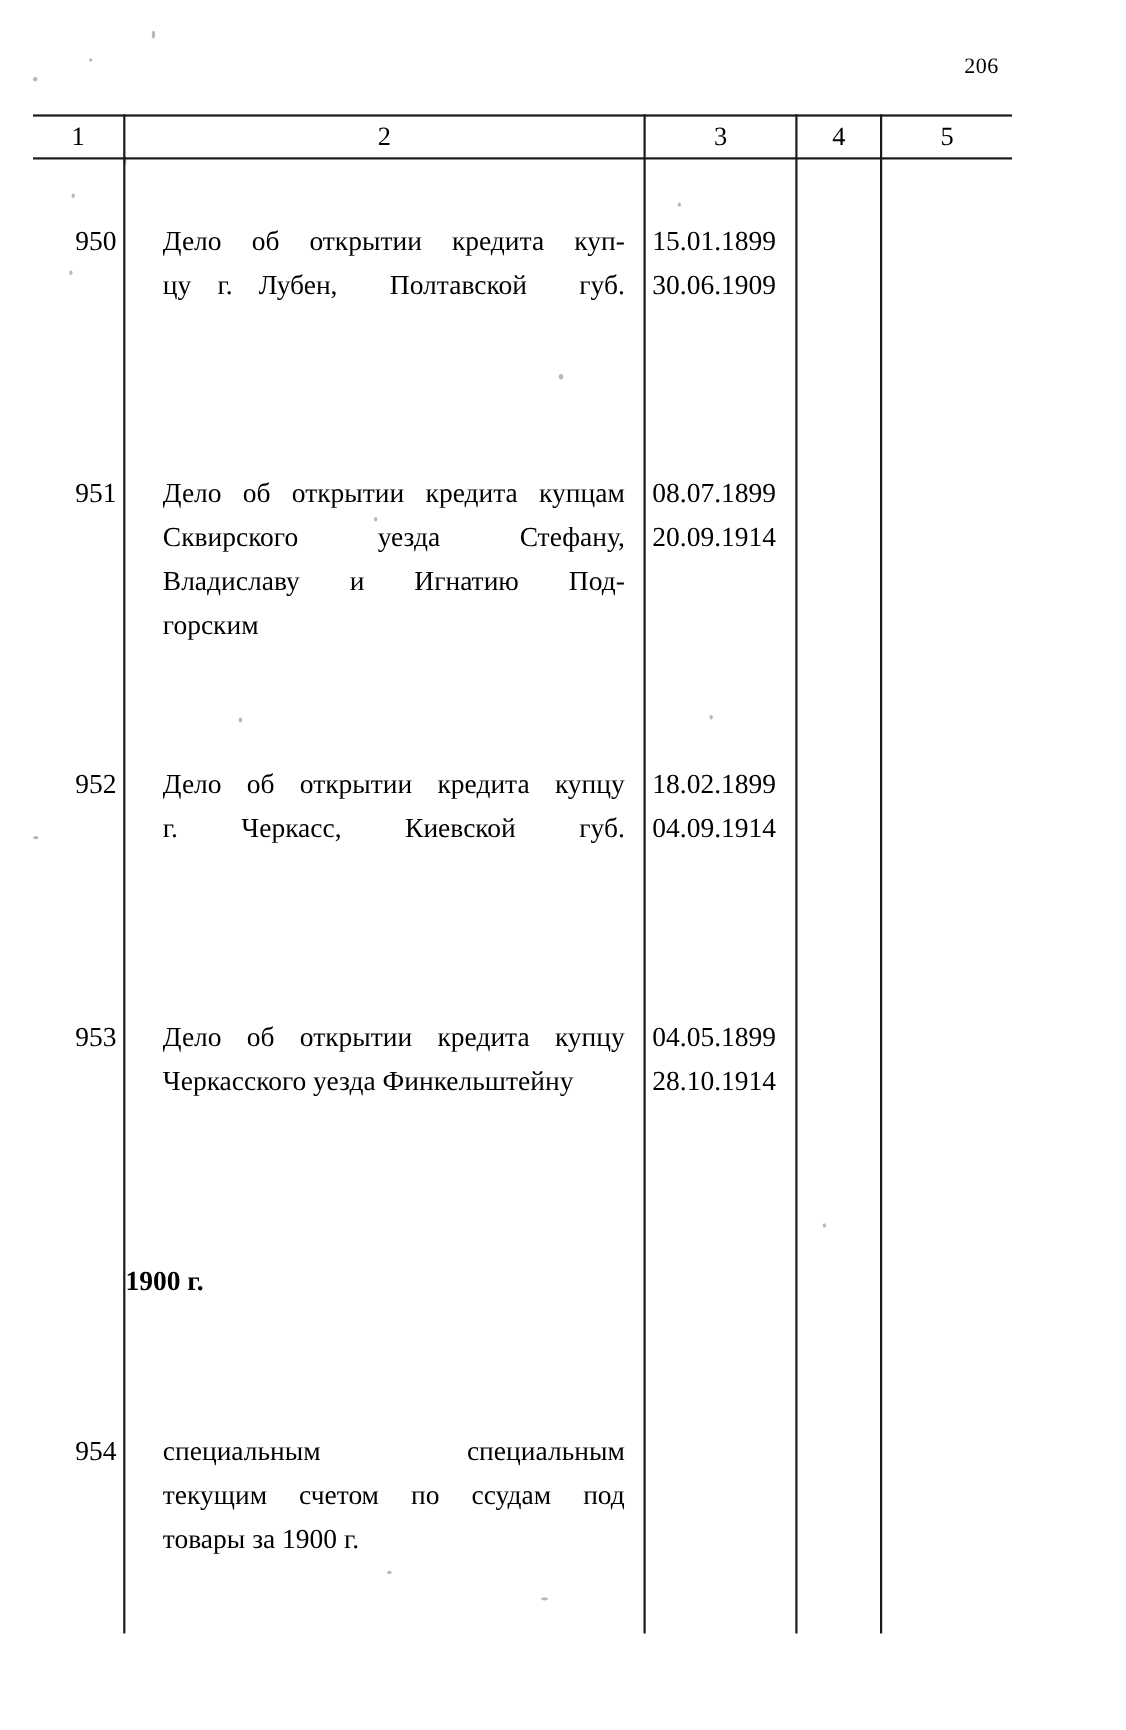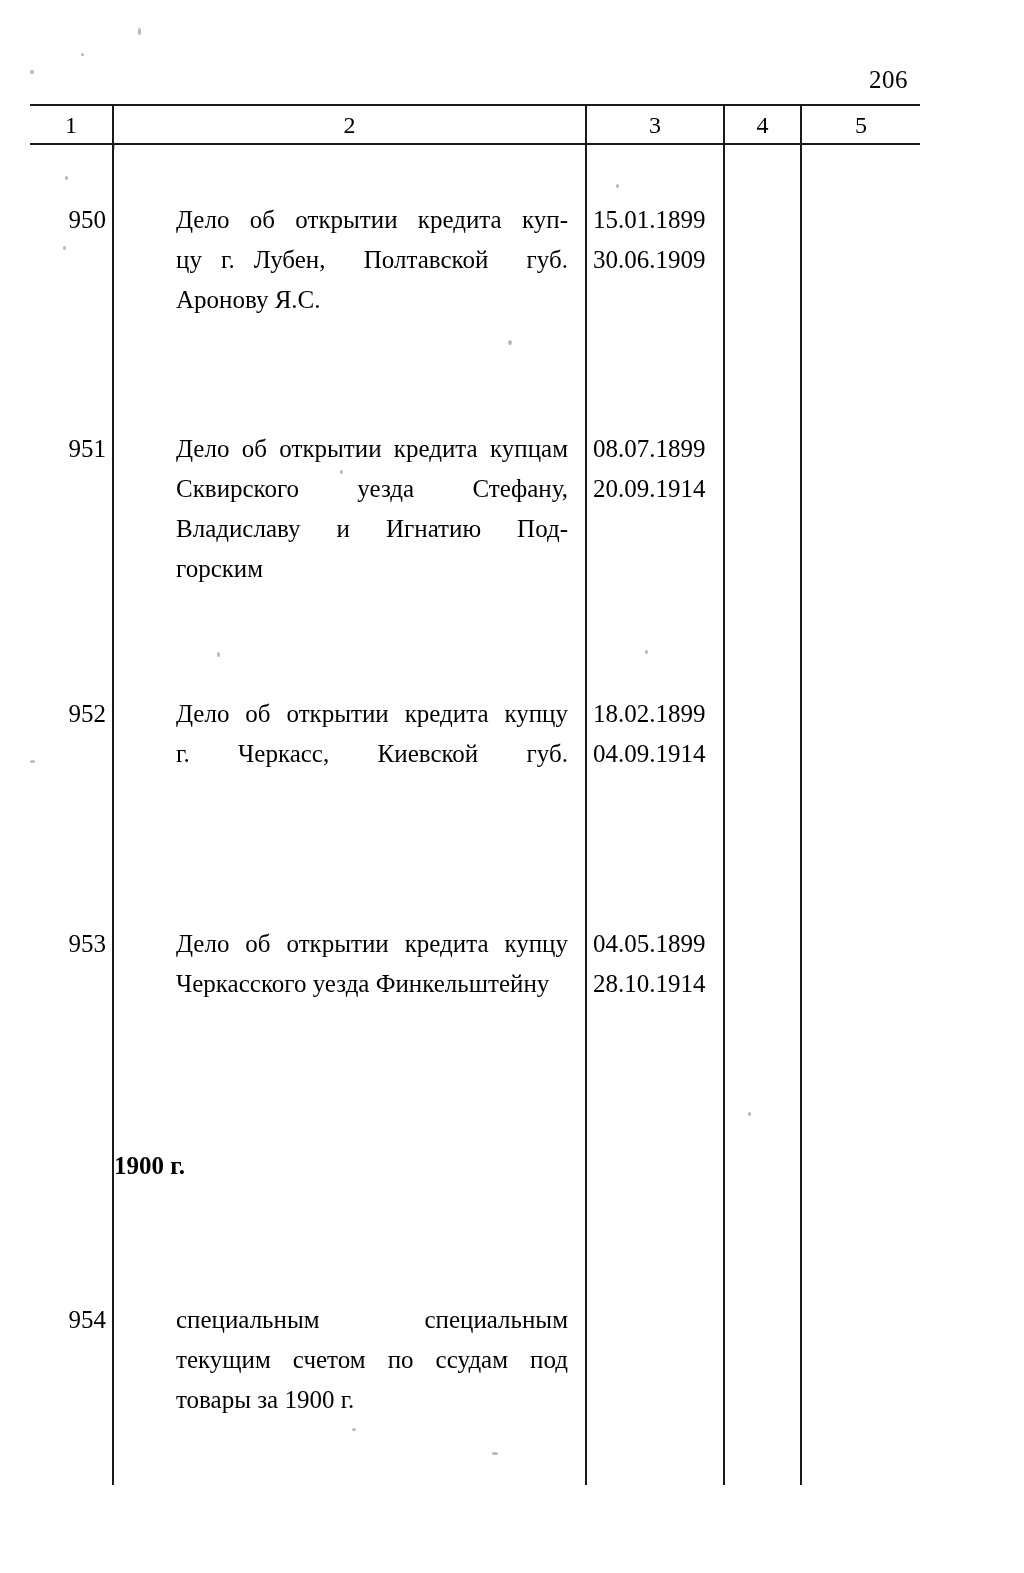--- a/index.html
+++ b/index.html
@@ -13,25 +13,25 @@
     height: 1573px;
     position: relative;
     font-family: "Liberation Serif", "DejaVu Serif", serif;
     color: #000000;
     overflow: hidden;
   }
 
   
   #page-number {
     position: absolute;
-    top: 66px;
+    top: 46px;
     left: 0;
     width: 908px;
     text-align: right;
-    font-size: 25px;
+    font-size: 20px;
     line-height: 28px;
     letter-spacing: 0.5px;
   }
 
   
   #inventory-table {
     position: absolute;
     left: 30px;
     top: 104px;
     width: 890px;
@@ -98,21 +98,20 @@
     line-height: 40px;
     text-align: justify;
     text-align-last: left;
     hyphens: manual;
   }
   .cell-desc .line {
     display: block;
     text-align: justify;
     text-align-last: justify;
     white-space: pre;
-    margin-left: 28px;
   }
   .cell-desc .line.last {
     text-align-last: left;
   }
 
   .cell-dates {
     position: absolute;
     left: 563px;
     width: 130px;
     font-size: 25px;
@@ -181,21 +180,20 @@
   <div class="head-cell head-2">2</div>
   <div class="head-cell head-3">3</div>
   <div class="head-cell head-4">4</div>
   <div class="head-cell head-5">5</div>
 
   <div class="row" style="top:96px;">
     <div class="cell-num">950</div>
     <div class="cell-desc">
       <span class="line">Дело  об  открытии  кредита  куп-</span>
       <span class="line">цу  г.  Лубен,    Полтавской    губ.</span>
-      <span class="line last">Аронову Я.С.</span>
     </div>
     <div class="cell-dates">
       <span class="d">15.01.1899</span>
       <span class="d">30.06.1909</span>
     </div>
     <div class="cell-empty c4"></div>
     <div class="cell-empty c5"></div>
   </div>
 
   <div class="row" style="top:325px;">

